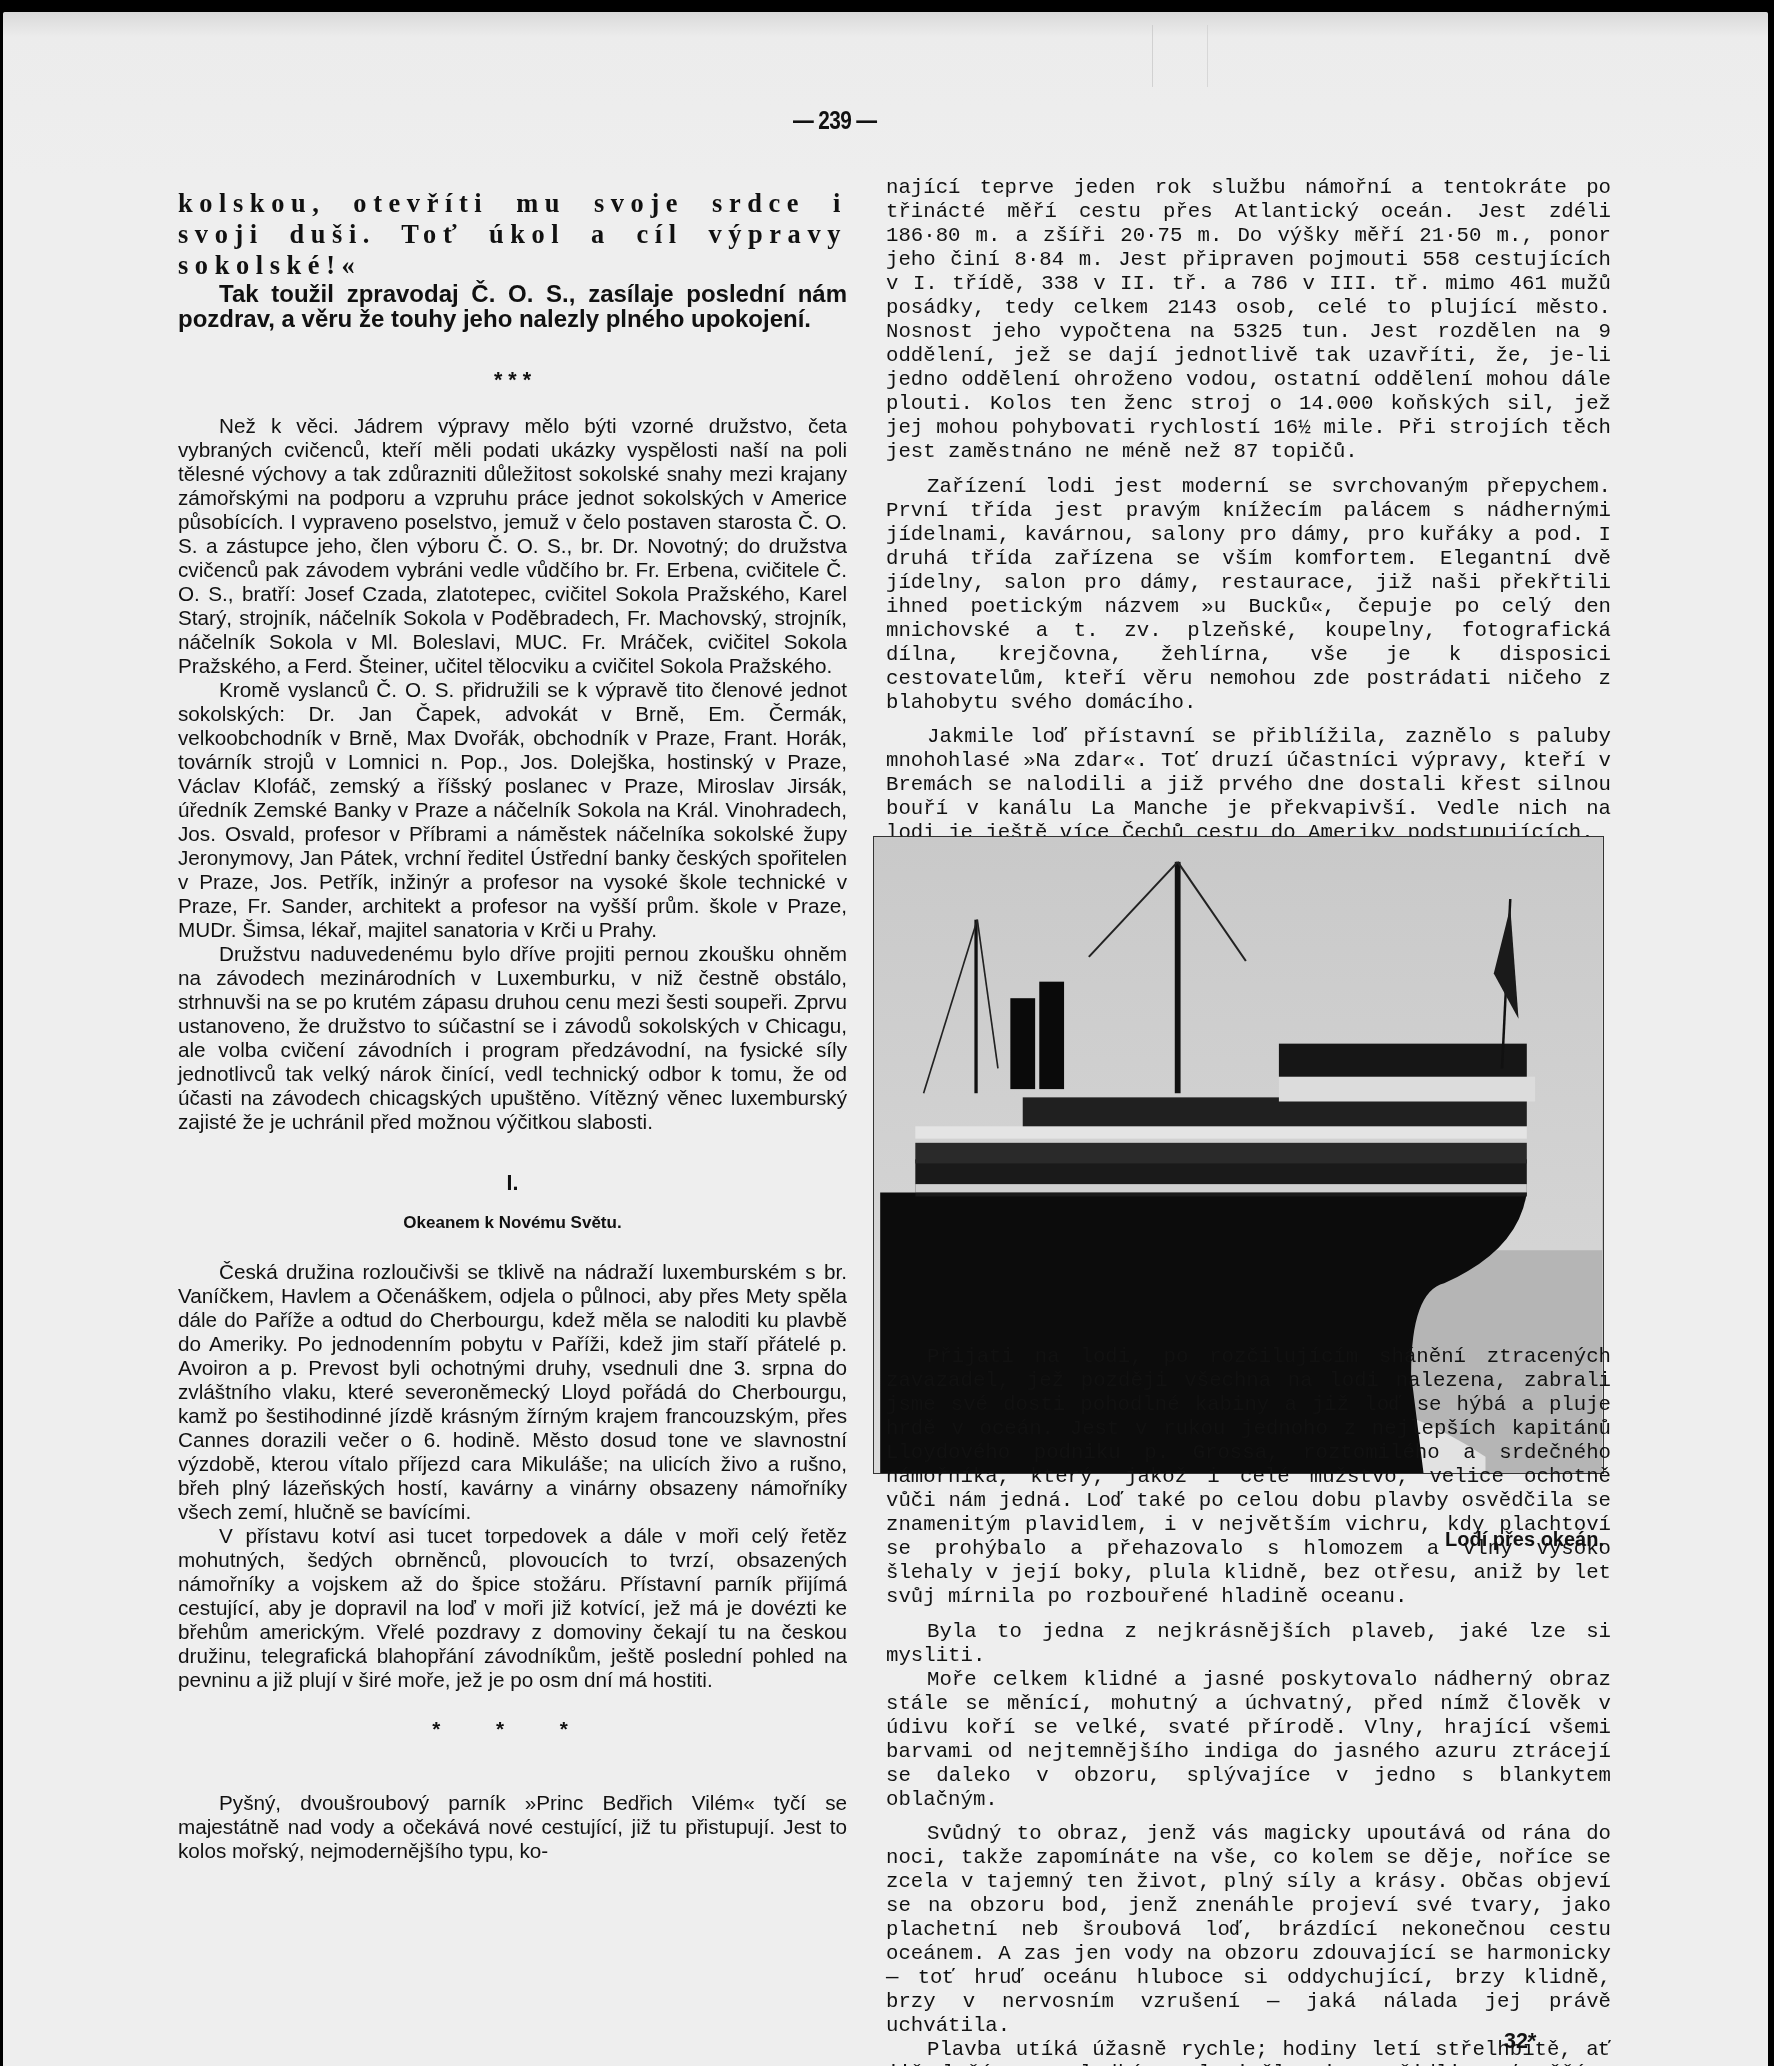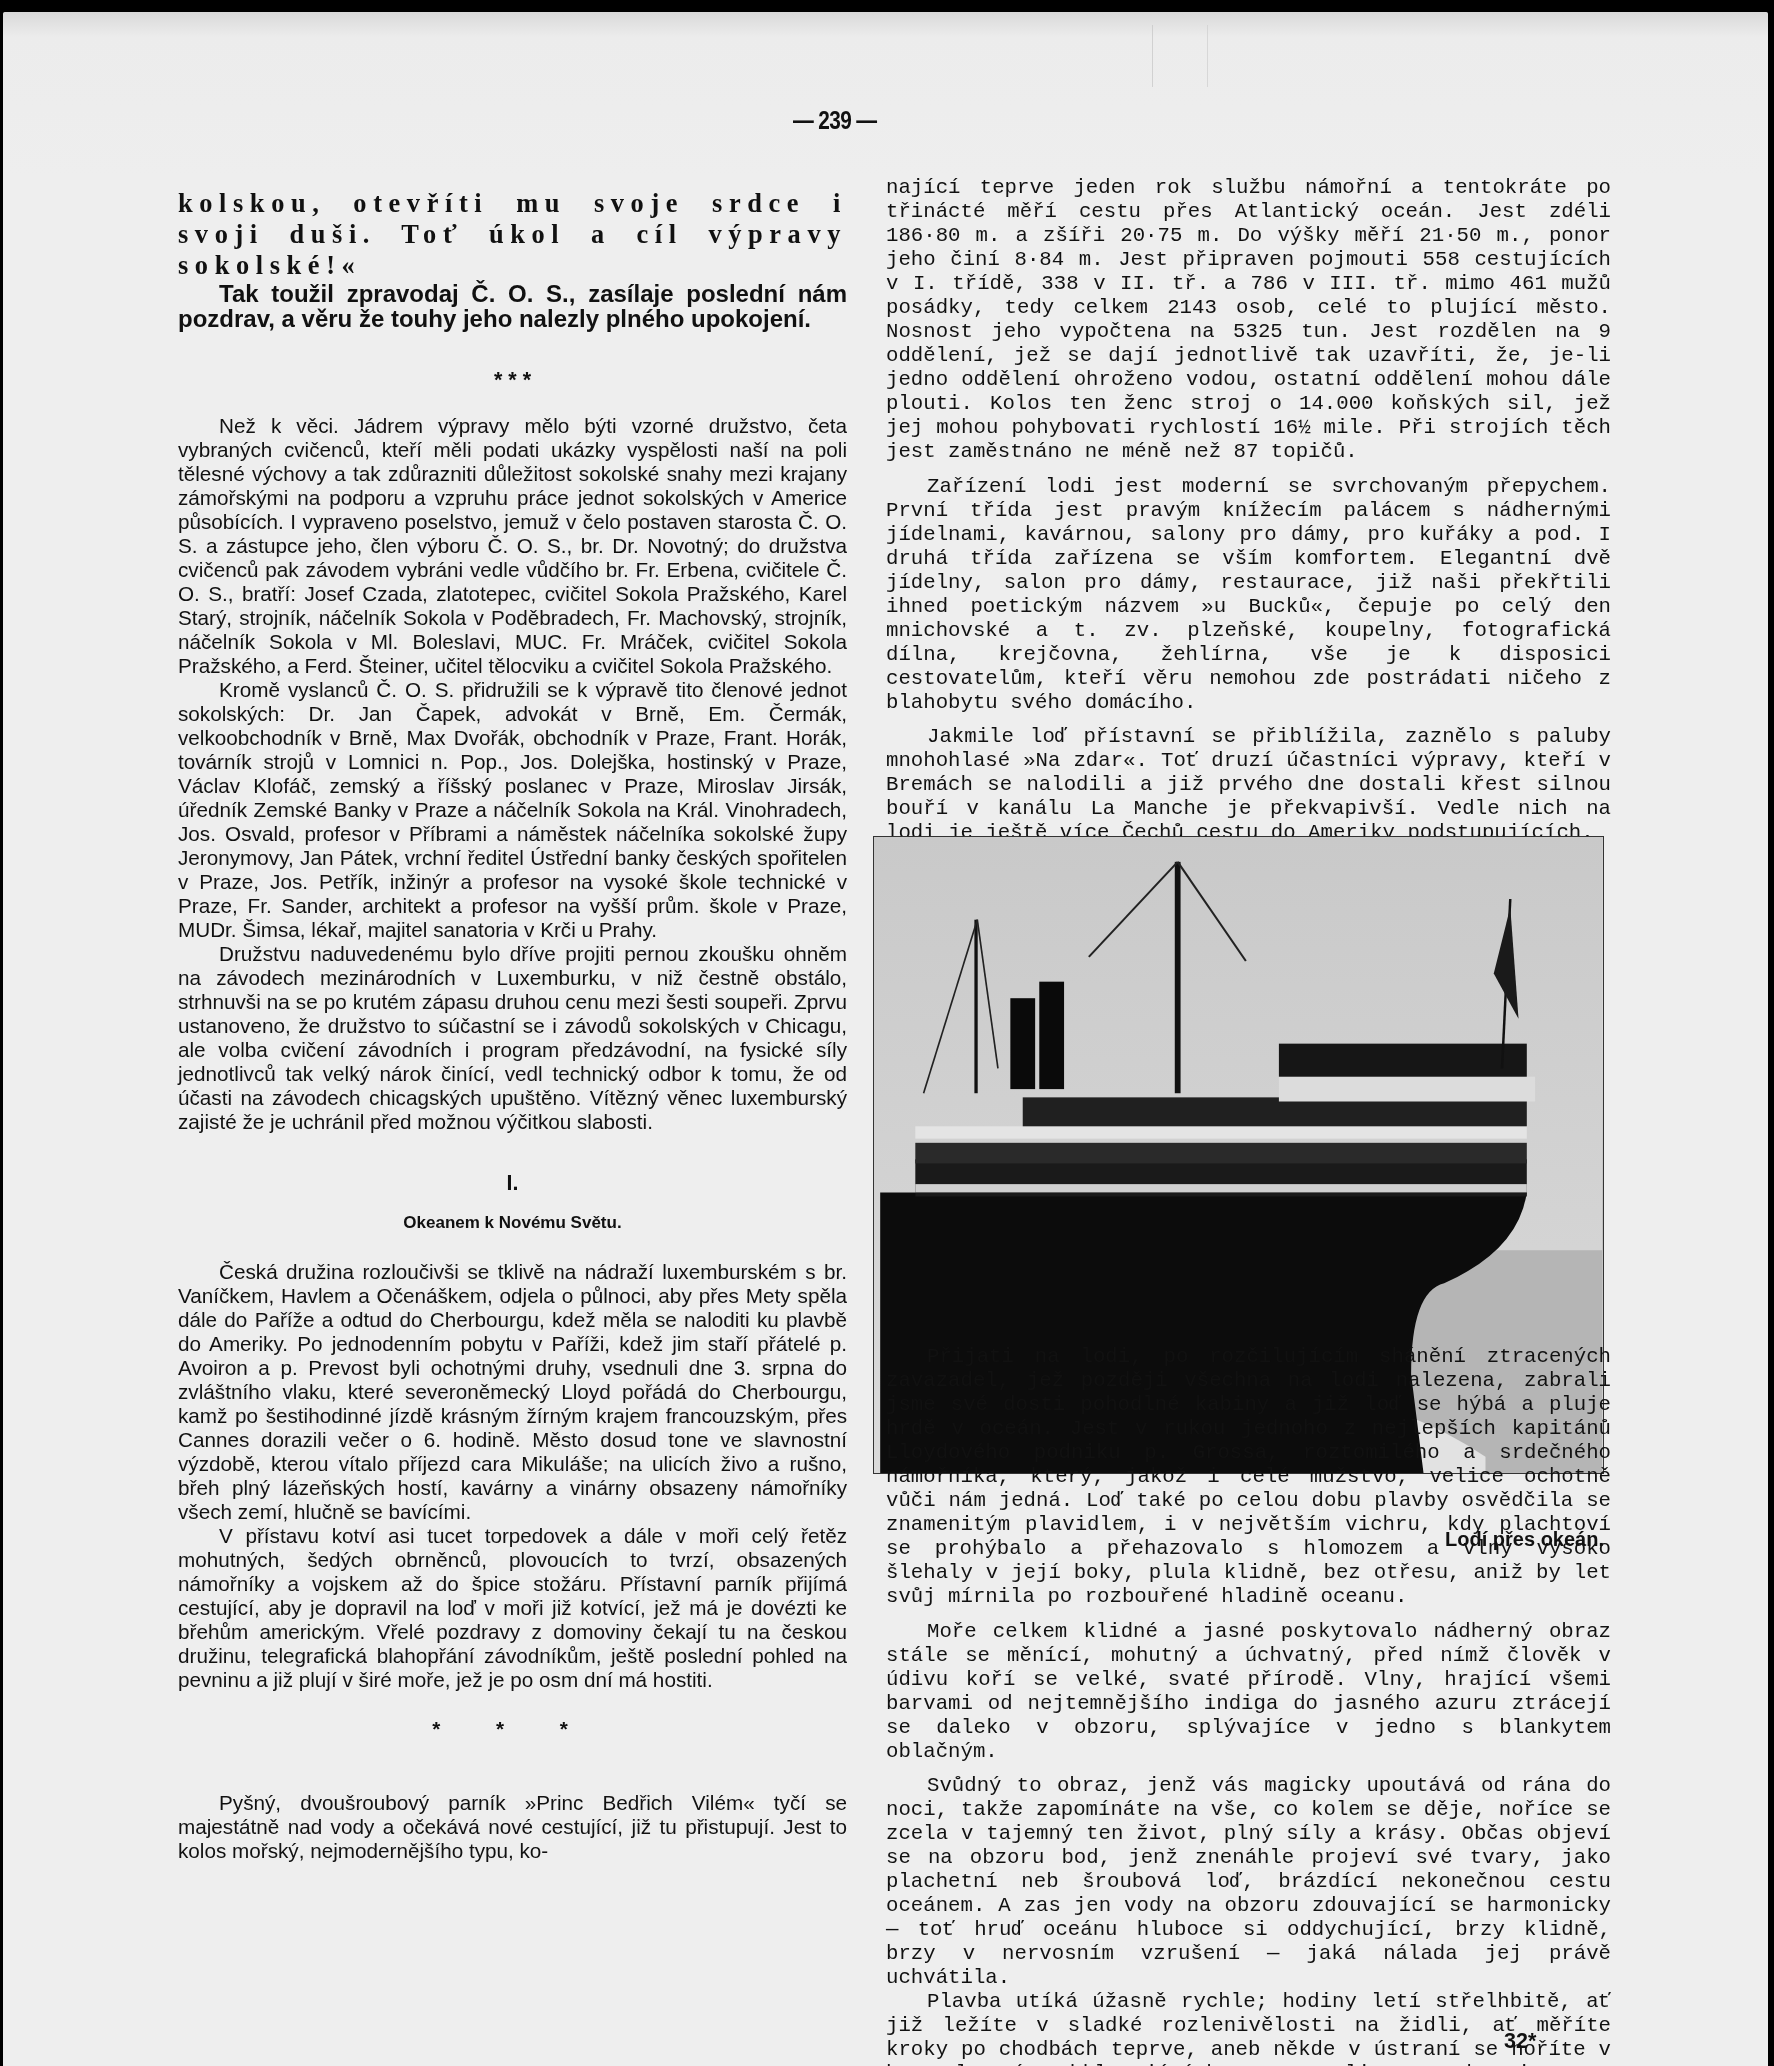--- a/index.html
+++ b/index.html
@@ -151,20 +151,21 @@
       <line x1="1540" y1="150" x2="1520" y2="560" stroke="#111" stroke-width="6"></line>
       <path d="M1540 170 L1500 330 L1560 440 Z" fill="#1a1a1a"></path>
     </svg>
   </div>
   <div class="caption">Lodí přes okeán.</div>
 </div>
 
 <div class="col col-right" style="top:1345px;">
   <p class="indent">Přijati na lodi, po rozčilujícím shánění ztracených zavazadel, jež později všechna na lodi nalezena, zabrali jsme své dosti pohodlné kabiny a již loď se hýbá a pluje hrdě v oceán. Jest v rukou jednoho z nejlepších kapitánů Lloydového podniku p. Grossa, roztomilého a srdečného námořníka, který, jakož i celé mužstvo, velice ochotně vůči nám jedná. Loď také po celou dobu plavby osvědčila se znamenitým plavidlem, i v největším vichru, kdy plachtoví se prohýbalo a přehazovalo s hlomozem a vlny vysoko šlehaly v její boky, plula klidně, bez otřesu, aniž by let svůj mírnila po rozbouřené hladině oceanu.</p>
   <div class="gap-s"></div>
+  <p class="indent">Byla to jedna z nejkrásnějších plaveb, jaké lze si mysliti.</p>
   <p class="indent">Moře celkem klidné a jasné poskytovalo nádherný obraz stále se měnící, mohutný a úchvatný, před nímž člověk v údivu koří se velké, svaté přírodě. Vlny, hrající všemi barvami od nejtemnějšího indiga do jasného azuru ztrácejí se daleko v obzoru, splývajíce v jedno s blankytem oblačným.</p>
   <div class="gap-s"></div>
   <p class="indent">Svůdný to obraz, jenž vás magicky upoutává od rána do noci, takže zapomínáte na vše, co kolem se děje, noříce se zcela v tajemný ten život, plný síly a krásy. Občas objeví se na obzoru bod, jenž znenáhle projeví své tvary, jako plachetní neb šroubová loď, brázdící nekonečnou cestu oceánem. A zas jen vody na obzoru zdouvající se harmonicky — toť hruď oceánu hluboce si oddychující, brzy klidně, brzy v nervosním vzrušení — jaká nálada jej právě uchvátila.</p>
   <p class="indent">Plavba utíká úžasně rychle; hodiny letí střelhbitě, ať již ležíte v sladké rozlenivělosti na židli, ať měříte kroky po chodbách teprve, aneb někde v ústraní se noříte v hru vln vás obklopujících. A ozve-li se nuda, jest tu společnost vaše,</p>
 </div>
 
 <div class="signature">32*</div>
 
 
 </body></html>

